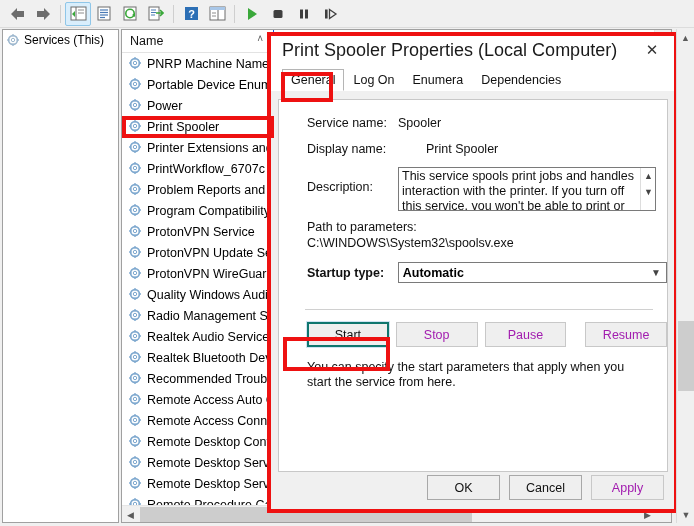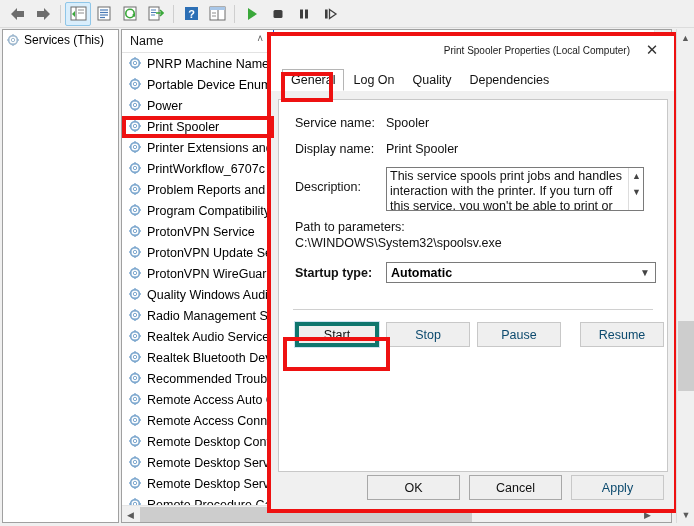--- a/index.html
+++ b/index.html
@@ -99,38 +99,38 @@
     pointer-events:none;z-index:40;
   }
   .dialog{
     position:absolute;left:269px;top:34px;width:406px;height:476px;
     background:#f0f0f0;border:1px solid #9a9a9a;box-sizing:border-box;z-index:30;
   }
   .dlg-title{
     height:30px;display:flex;align-items:center;background:#fff;
     border-bottom:none;padding-left:12px;box-sizing:border-box;
   }
-  .dlg-title .t{font-size:10px;color:#1a1a1a;flex:1;text-align:right;}
+  .dlg-title .t{font-size:18px;color:#1a1a1a;flex:1;}
   .dlg-close{
     width:44px;height:29px;display:flex;align-items:center;justify-content:center;
     font-size:15px;color:#333;
   }
   .tabstrip{
     height:26px;display:flex;align-items:flex-end;padding-left:12px;
     background:#fff;box-sizing:border-box;
   }
   .tab{
     height:22px;padding:0 8px;display:flex;align-items:center;font-size:12.5px;
     color:#111;border:1px solid transparent;box-sizing:border-box;
     background:transparent;
   }
   .tab.sel{background:#fff;border:1px solid #b5b5b5;border-bottom-color:#fff;}
   .tabpanel{
     position:absolute;left:8px;top:64px;width:390px;height:373px;
-    background:#fff;border:1px solid #c8c8c8;box-sizing:border-box;
+    background:#fff;border:1px solid #c8c8c8;box-sizing:border-box;padding-left:12px;
   }
   .frow{display:flex;align-items:flex-start;margin:0 0 0 0;}
   .lbl{font-size:12.5px;color:#111;}
   .val{font-size:12.5px;color:#111;}
 
   .descbox{
     position:relative;width:258px;height:44px;border:1px solid #7a7a7a;
     background:#fff;box-sizing:border-box;overflow:hidden;
   }
   .desctext{
@@ -152,34 +152,34 @@
   }
   .combo .chev{position:absolute;right:5px;top:4px;font-size:10px;color:#444;}
 
   .sep{height:1px;background:#d0d0d0;}
 
   .btn{
     height:25px;border:1px solid #a8a8a8;background:#efefef;
     display:flex;align-items:center;justify-content:center;
     font-size:12.5px;color:#111;box-sizing:border-box;
   }
-  .btn.disabled{color:#0c4a6e;background:#efefef;border-color:#c8c8c8;}
-  .btn.focus{border:4px solid #0f766e;outline:1px solid #cfe4f2;}
+  .btn.disabled{color:#a21caf;background:#efefef;border-color:#c8c8c8;}
+  .btn.focus{border:2px solid #0f766e;outline:1px solid #cfe4f2;}
 
   .paramfield{
     width:250px;height:22px;border:1px solid #7a7a7a;background:#fff;
     box-sizing:border-box;
   }
 
   .dlgbtns{
     position:absolute;left:0;bottom:8px;width:406px;height:26px;
     display:flex;justify-content:flex-end;gap:9px;padding-right:12px;
     box-sizing:border-box;
   }
-  .dlgbtns .btn{width:93px;}
+  .dlgbtns .btn{width:73px;}
 </style>
 </head>
 <body>
 
 <div class="app">
 
   <div class="toolbar">
     <div class="tbtn">
       <svg width="17" height="14" viewBox="0 0 17 14">
           <path d="M8 1 L2 7 L8 13 L8 10 L15 10 L15 4 L8 4 Z" fill="#6d6d6d"></path>
@@ -709,35 +709,35 @@
     </div>
 
     <div class="tabstrip">
       <div class="tab sel">
         <span>General</span>
       </div>
       <div class="tab">
         <span>Log On</span>
       </div>
       <div class="tab">
-        <span>Quality</span>
+        <span>Enumera</span>
       </div>
       <div class="tab">
         <span>Dependencies</span>
       </div>
     </div>
 
     <div class="tabpanel">
 
       <div class="frow" style="margin:16px 0 0 16px;">
         <div class="lbl" style="width:91px;">Service name:</div>
         <div class="val">Spooler</div>
       </div>
 
-      <div class="frow" style="margin:12px 0 0 16px;">
+      <div class="frow" style="margin:12px 0 0 16px;gap:28px;">
         <div class="lbl" style="width:91px;">Display name:</div>
         <div class="val">Print Spooler</div>
       </div>
 
       <div class="frow" style="margin:11px 0 0 16px;">
         <div class="lbl" style="width:91px;padding-top:13px;">Description:</div>
         <div class="descbox">
           <div class="desctext">This service spools print jobs and handles interaction with the printer.  If you turn off this service, you won't be able to print or see your printers.</div>
           <div class="desc-sb">
             <div class="desc-arrow">▲</div>
@@ -770,20 +770,21 @@
           <span>Stop</span>
         </div>
         <div class="btn disabled" style="width:84px;">
           <span>Pause</span>
         </div>
         <div class="btn disabled" style="width:84px;margin-left:12px;">
           <span>Resume</span>
         </div>
       </div>
 
+      <div class="lbl" style="margin:13px 16px 0 16px;line-height:15px;">You can specify the start parameters that apply when you start the service from here.</div>
 
     </div>
 
     <div class="dlgbtns">
       <div class="btn">
         <span>OK</span>
       </div>
       <div class="btn">
         <span>Cancel</span>
       </div>

